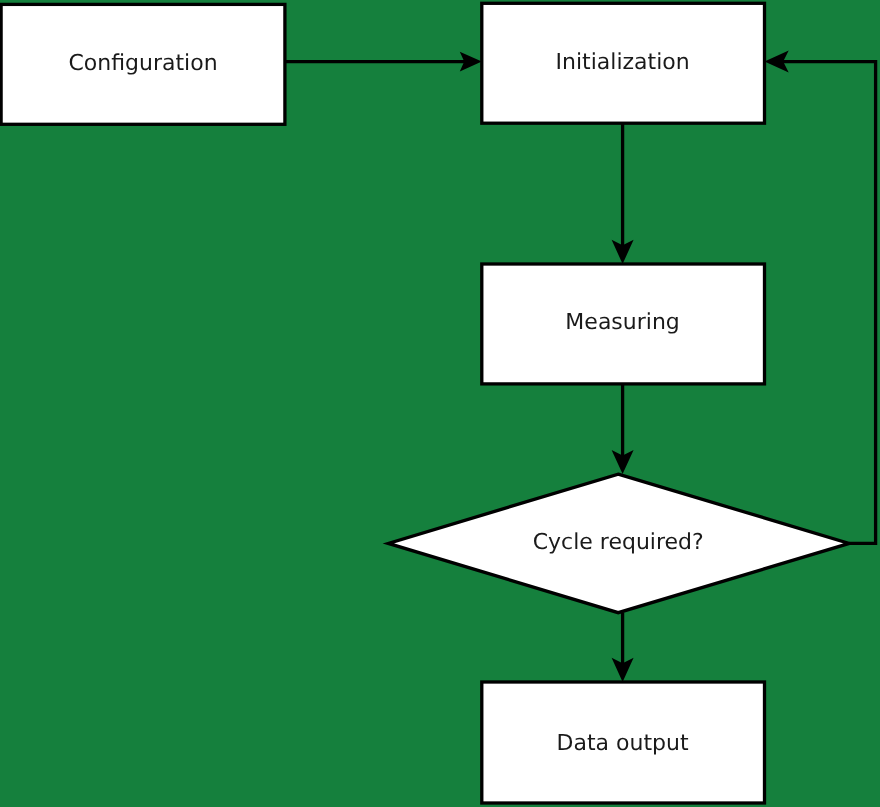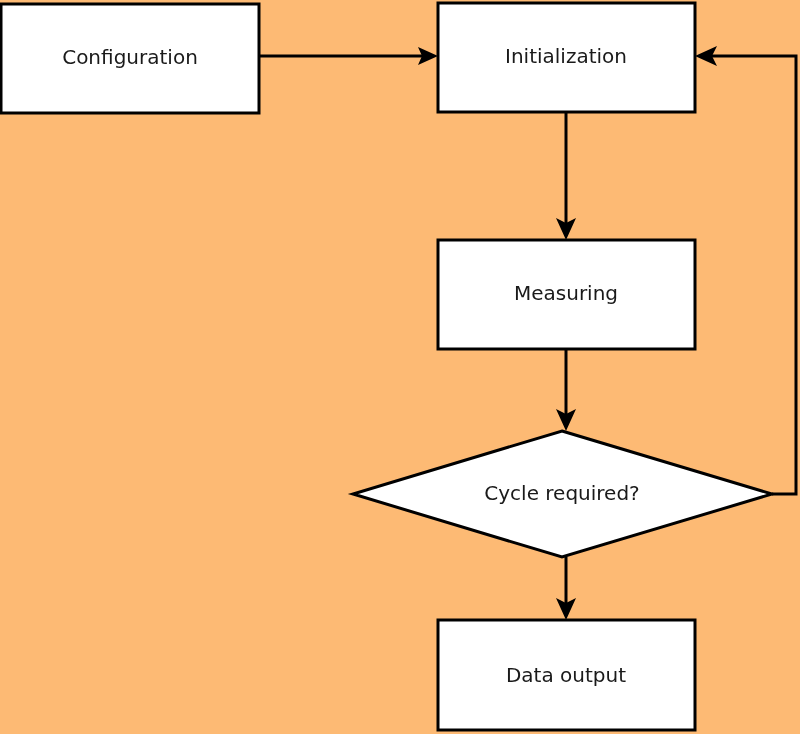--- a/index.html
+++ b/index.html
@@ -8,21 +8,21 @@
     padding: 0;
     background: #ffffff;
   }
   body {
     font-family: "DejaVu Sans", "Liberation Sans", sans-serif;
   }
   #diagram-root {
     position: relative;
     width: 800px;
     height: 734px;
-    background: #fdba74;
+    background: #15803d;
     overflow: hidden;
   }
   #flow-svg {
     position: absolute;
     top: 0;
     left: 0;
     width: 800px;
     height: 734px;
   }
   .node-shape {

